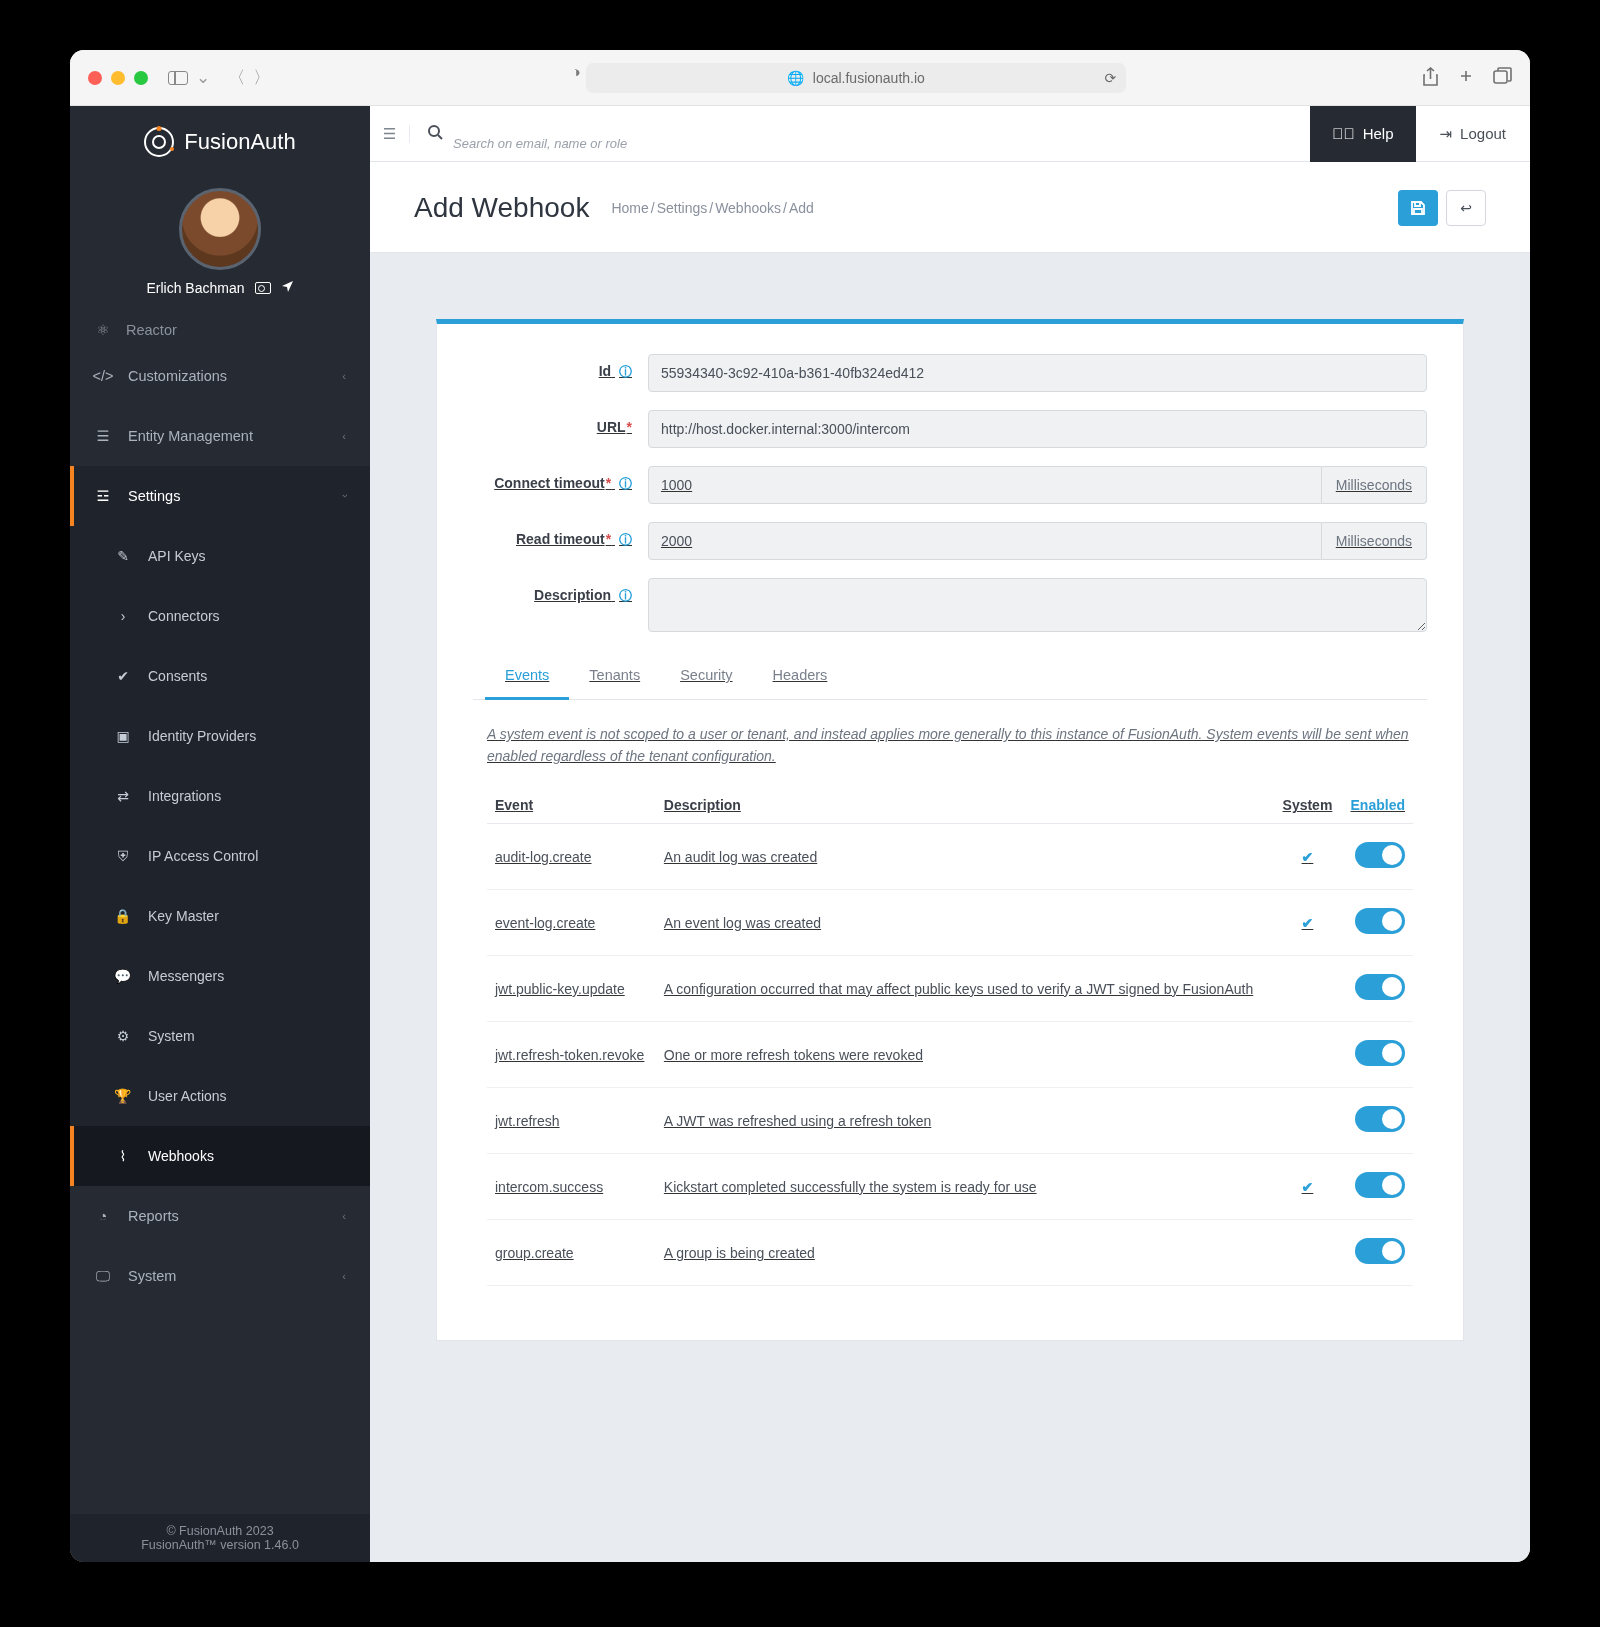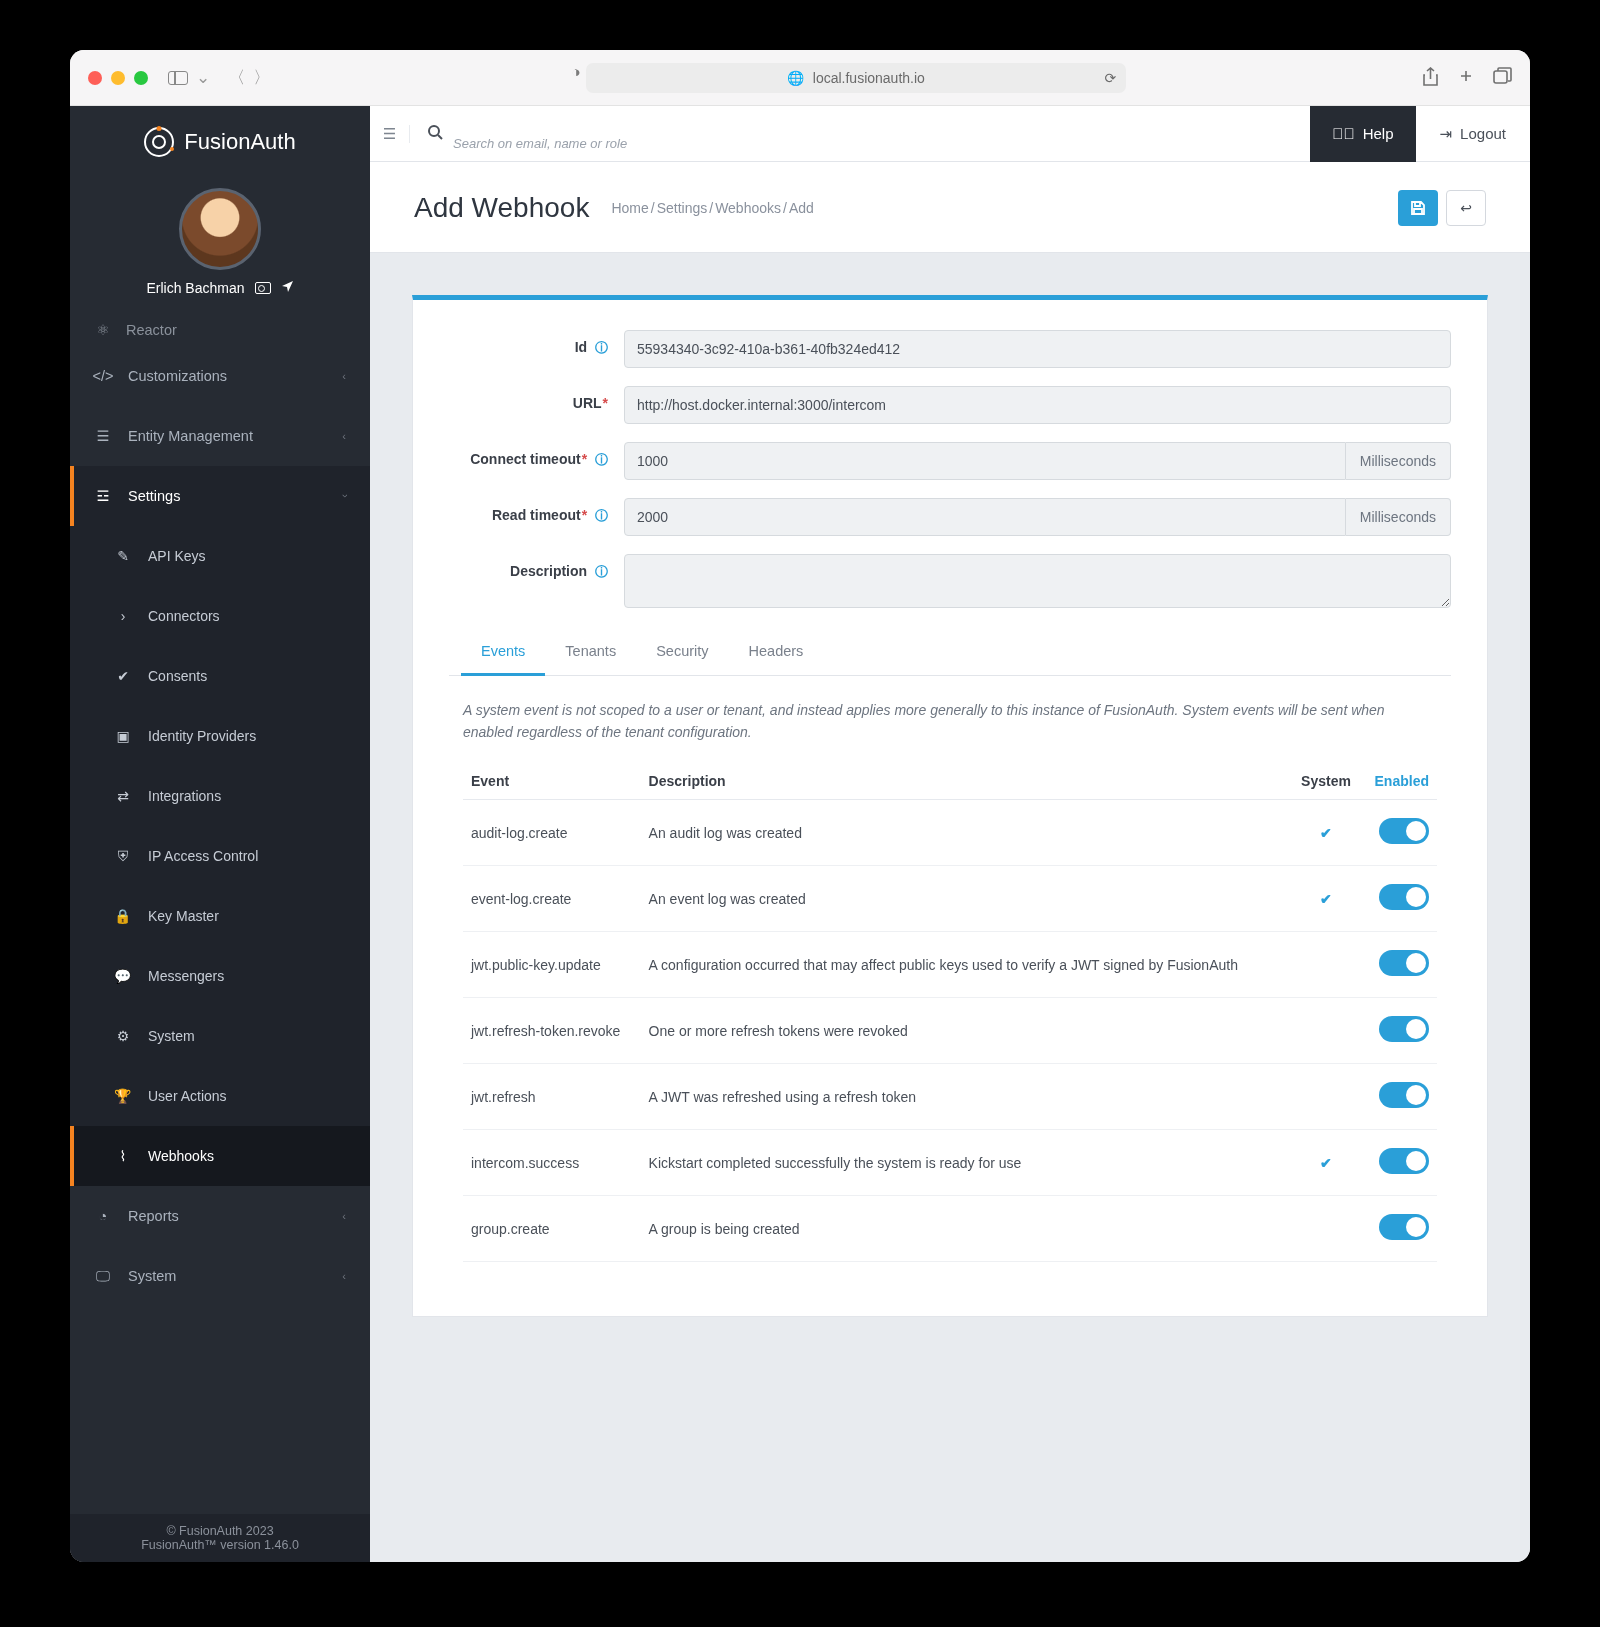--- a/index.html
+++ b/index.html
@@ -61,21 +61,21 @@
 
 .pagehead{ background:#fff; border-bottom:1px solid #e2e5ea; padding:28px 44px 26px; display:flex; align-items:center;}
 .pagehead h1{ font-size:28px; font-weight:500; color:#2f3640; margin-right:22px;}
 .crumbs{ color:#8a919d; font-size:14px; display:flex; gap:2px;}
 .crumbs a{ color:#8a919d; text-decoration:none;}
 .headbtns{ margin-left:auto; display:flex; gap:8px;}
 .btn{ height:36px; min-width:40px; border-radius:4px; display:flex; align-items:center; justify-content:center; cursor:pointer; border:1px solid transparent;}
 .btn.save{ background:#2a9fd8; color:#fff;}
 .btn.back{ background:#fff; border-color:#d4d8de; color:#4a5059;}
 
-.content{ padding:42px; overflow:auto;}
+.content{ padding:66px; overflow:auto;text-decoration:underline;}
 .panel{ background:#fff; border:1px solid #e2e5ea; border-top:5px solid #2a9fd8;}
 .formarea{ padding:30px 36px;}
 .frow{ display:flex; align-items:flex-start; margin-bottom:18px;}
 .frow label{ width:175px; text-align:right; padding-right:16px; padding-top:9px; font-size:14px; font-weight:600; color:#3a3f48;}
 .frow label .req{ color:#d64b4b; margin-left:1px;}
 .frow label .info{ color:#2a9fd8; margin-left:4px; font-size:13px;}
 .frow .field{ flex:1;}
 .inp{ width:100%; height:38px; background:#eff1f3; border:1px solid #d6dade; border-radius:4px; padding:0 12px; font-size:14px; color:#4a5059;}
 textarea.inp{ height:54px; padding:8px 12px; resize:vertical;}
 .inpgroup{ display:flex;}

